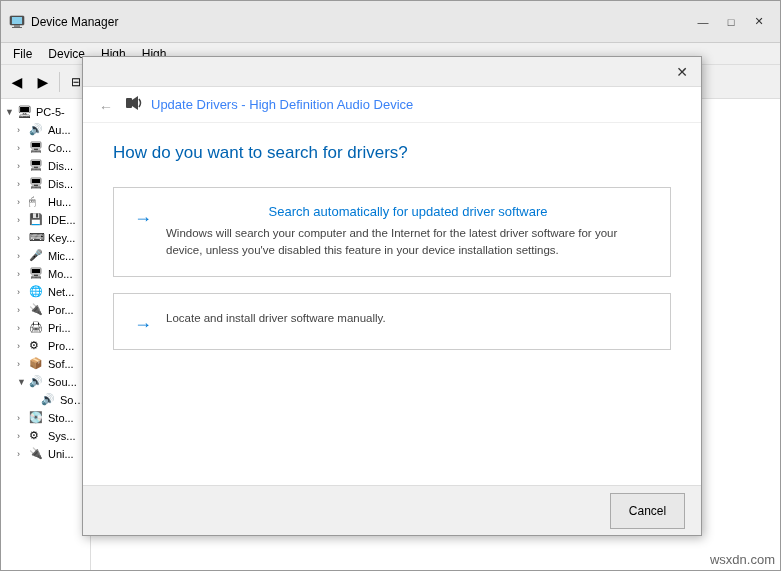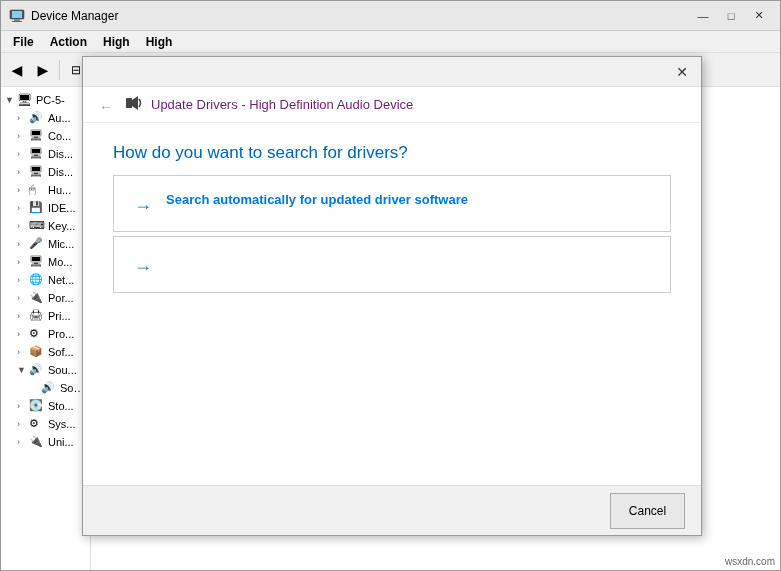--- a/index.html
+++ b/index.html
@@ -19,21 +19,21 @@
       height: 571px;
       background: #f0f0f0;
       border: 1px solid #999;
       display: flex;
       flex-direction: column;
     }
 
     
     .title-bar {
       background: #e8e8e8;
-      height: 30px;
+      height: 42px;
       display: flex;
       align-items: center;
       padding: 0 8px;
       border-bottom: 1px solid #ccc;
       flex-shrink: 0;
     }
     .title-bar-icon {
       width: 16px;
       height: 16px;
       margin-right: 6px;
@@ -69,21 +69,20 @@
       align-items: center;
       padding: 0 4px;
       border-bottom: 1px solid #ddd;
       flex-shrink: 0;
     }
     .menu-item {
       padding: 12px 8px;
       cursor: pointer;
       font-size: 12px;
       color: #000;
-      font-weight: bold;
     }
 
     
     .toolbar {
       height: 34px;
       background: #f0f0f0;
       border-bottom: 1px solid #ddd;
       display: flex;
       align-items: center;
       padding: 0 4px;
@@ -215,30 +214,30 @@
       display: flex;
       align-items: center;
       justify-content: center;
     }
     .dialog-nav-icon {
       font-size: 16px;
       color: #333;
     }
     .dialog-nav-title {
       font-size: 13px;
-      color: #701a75;
+      color: #3b82f6;
     }
 
     
     .dialog-body {
       flex: 1;
       padding: 20px 30px;
       display: flex;
       flex-direction: column;
-      gap: 4px;
+      gap: 16px;
     }
     .dialog-question {
       font-size: 17px;
       color: #0063b1;
       font-weight: 400;
       margin-bottom: 8px;
     }
 
     
     .option-box {
@@ -253,24 +252,25 @@
     .option-arrow {
       color: #0078d4;
       font-size: 18px;
       margin-top: 2px;
       flex-shrink: 0;
     }
     .option-content { flex: 1; }
     .option-title {
       color: #0078d4;
       font-size: 13px;
-      font-weight: 700;
+      font-weight: 400;
       text-decoration: none;
       display: block;
       margin-bottom: 6px;
+      text-align: center;
     }
     .option-desc {
       color: #444;
       font-size: 11.5px;
       line-height: 1.5;
     }
 
     
     .dialog-footer {
       height: 50px;
@@ -290,21 +290,21 @@
       font-size: 12px;
       min-width: 75px;
       height: 36px;
     }
 
     
     .watermark {
       position: absolute;
       bottom: 4px;
       right: 6px;
-      font-size: 10px;
+      font-size: 13px;
       color: #666;
       text-align: right;
     }
   </style>
 </head>
 <body>
 
 <div class="main-window">
 
   <div class="title-bar">
@@ -319,21 +319,21 @@
     <span class="title-bar-title">Device Manager</span>
     <div class="title-bar-controls">
       <button class="title-btn">—</button>
       <button class="title-btn">□</button>
       <button class="title-btn close">✕</button>
     </div>
   </div>
 
   <div class="menu-bar">
     <span class="menu-item">File</span>
-    <span class="menu-item">Action</span>
+    <span class="menu-item">Device</span>
     <span class="menu-item">High</span>
     <span class="menu-item">High</span>
   </div>
 
   <div class="toolbar">
     <button class="toolbar-btn">◀</button>
     <button class="toolbar-btn">▶</button>
     <div class="toolbar-separator"></div>
     <button class="toolbar-btn" style="font-size:12px">⊟</button>
     <button class="toolbar-btn" style="font-size:12px">⊞</button>
@@ -486,26 +486,28 @@
     <span class="dialog-nav-title">Update Drivers - High Definition Audio Device</span>
   </div>
 
   <div class="dialog-body">
     <div class="dialog-question">How do you want to search for drivers?</div>
 
     <div class="option-box">
       <span class="option-arrow">→</span>
       <div class="option-content">
         <span class="option-title">Search automatically for updated driver software</span>
+        <span class="option-desc">Windows will search your computer and the Internet for the latest driver software for your device, unless you've disabled this feature in your device installation settings.</span>
       </div>
     </div>
 
     <div class="option-box">
       <span class="option-arrow">→</span>
       <div class="option-content">
+        <span class="option-desc">Locate and install driver software manually.</span>
       </div>
     </div>
   </div>
 
   <div class="dialog-footer">
     <button class="cancel-btn">Cancel</button>
   </div>
 
 </div>
 

